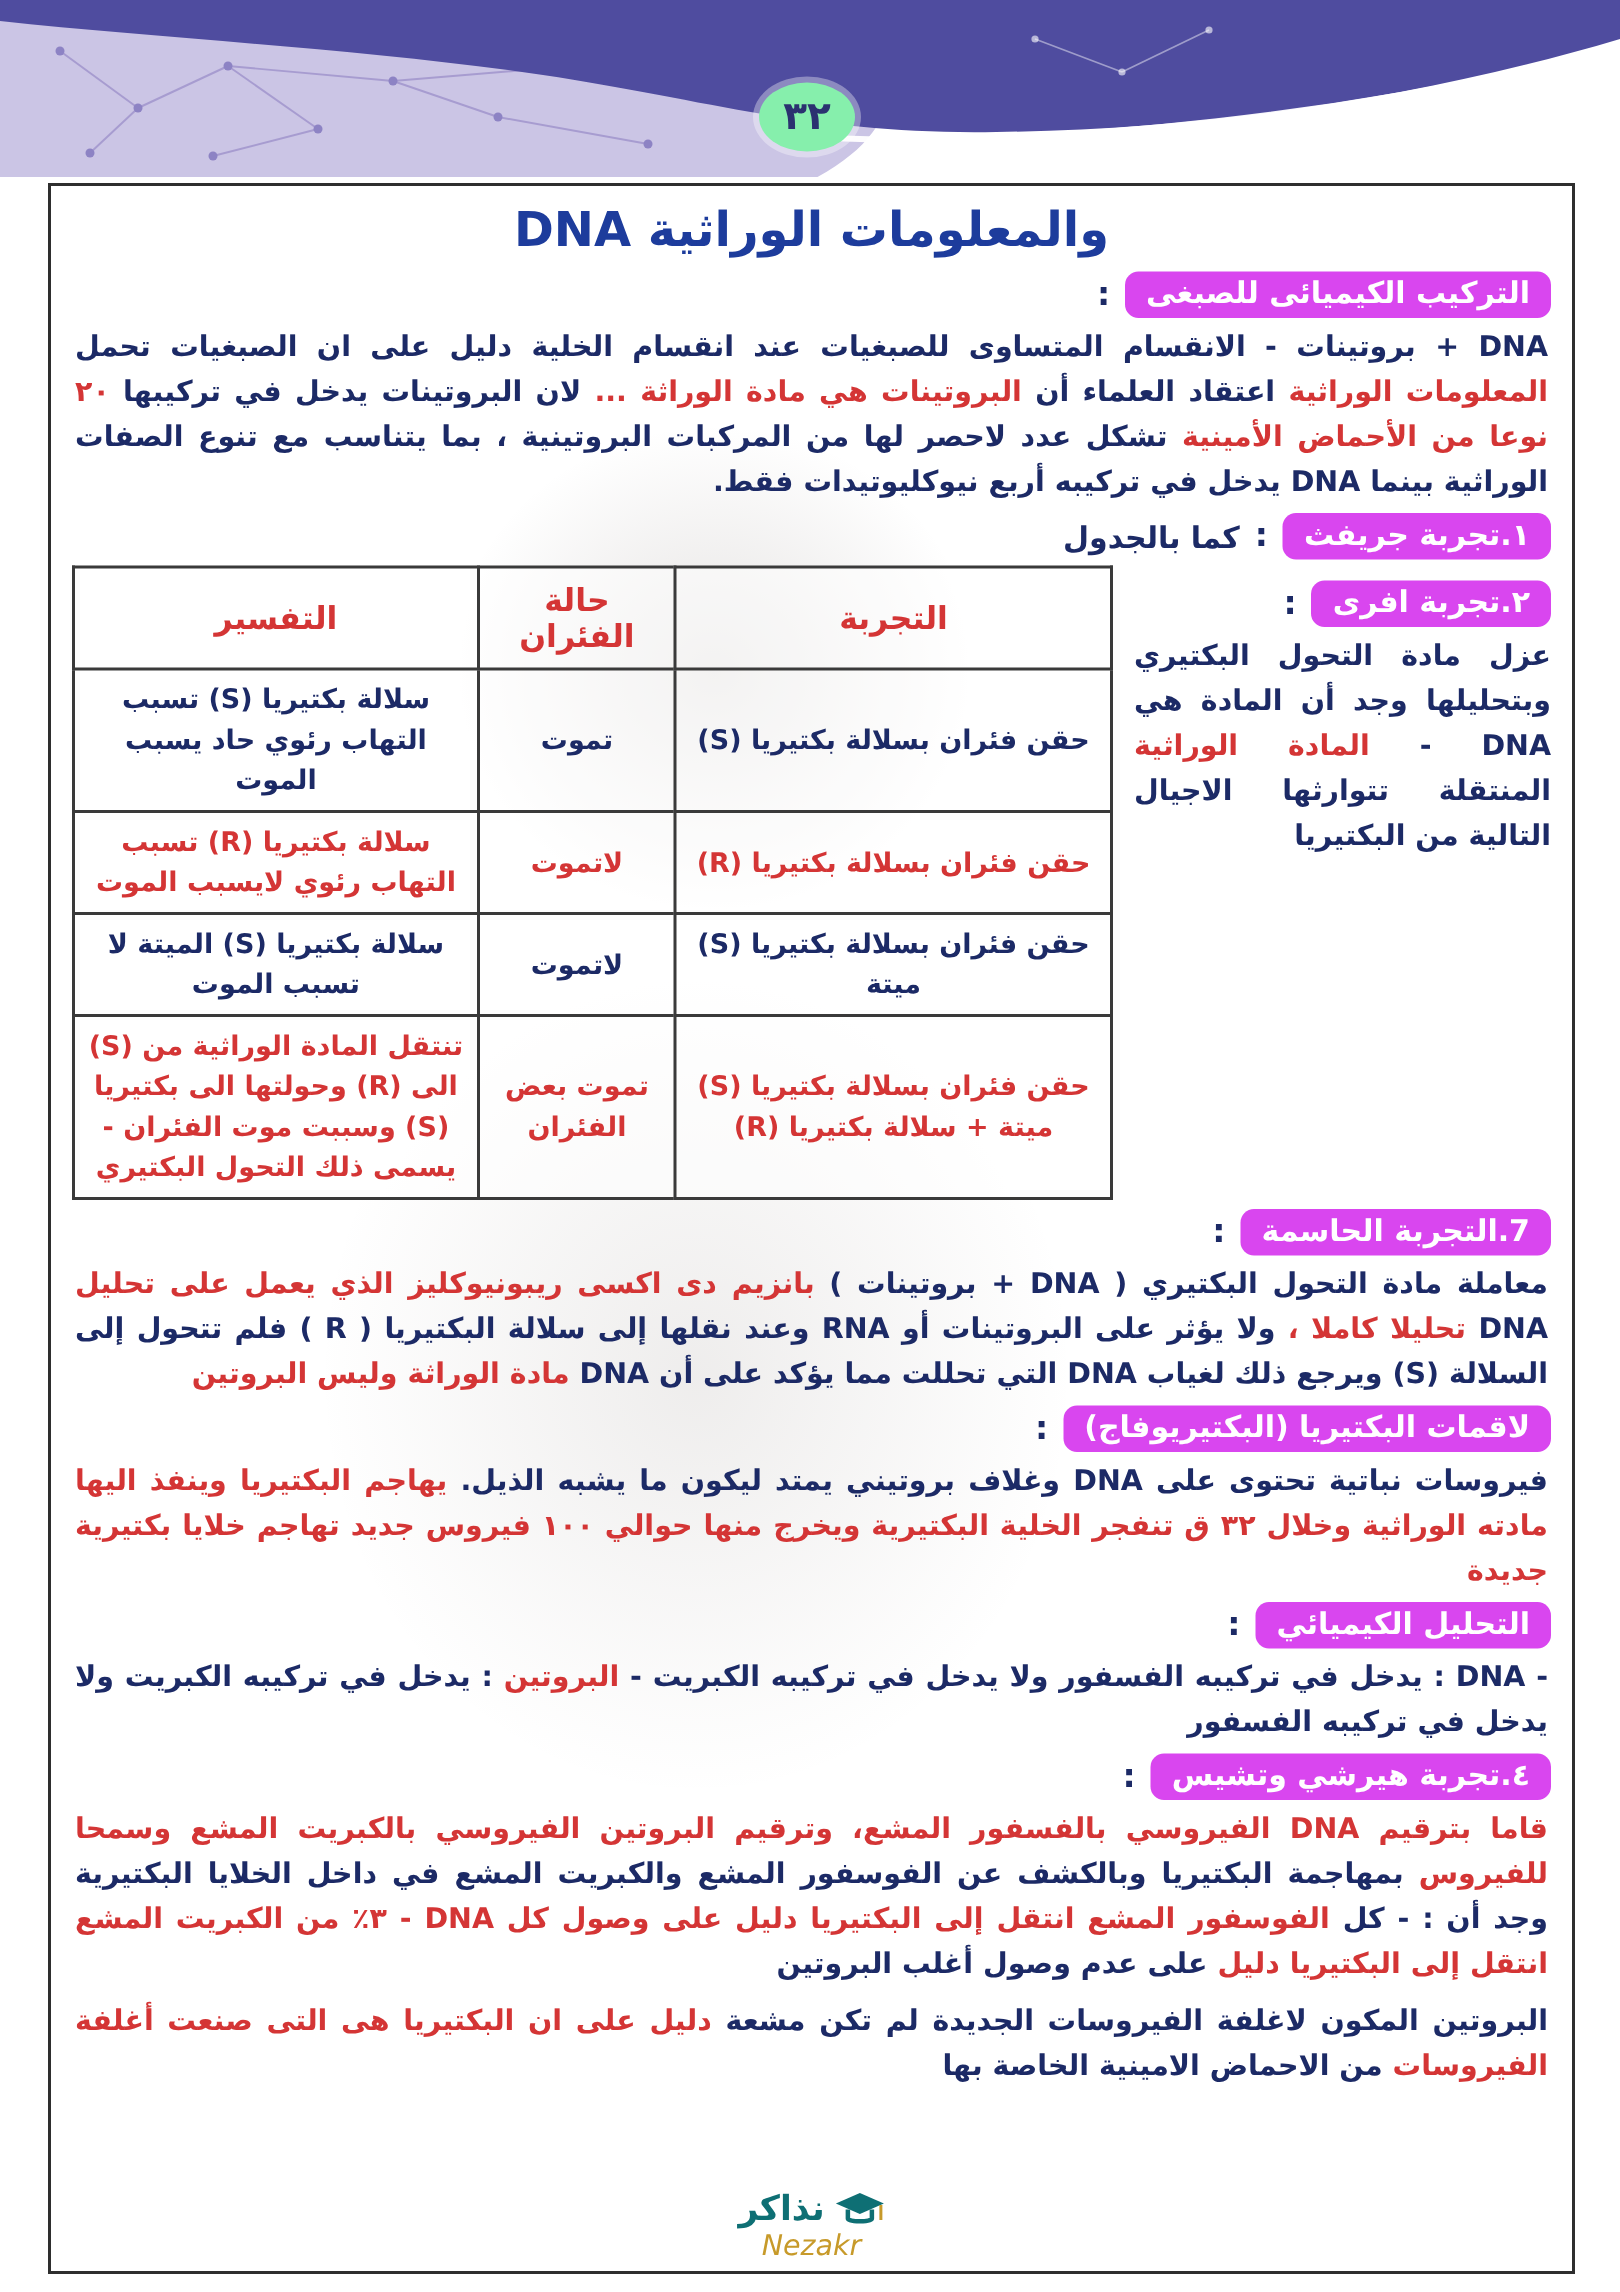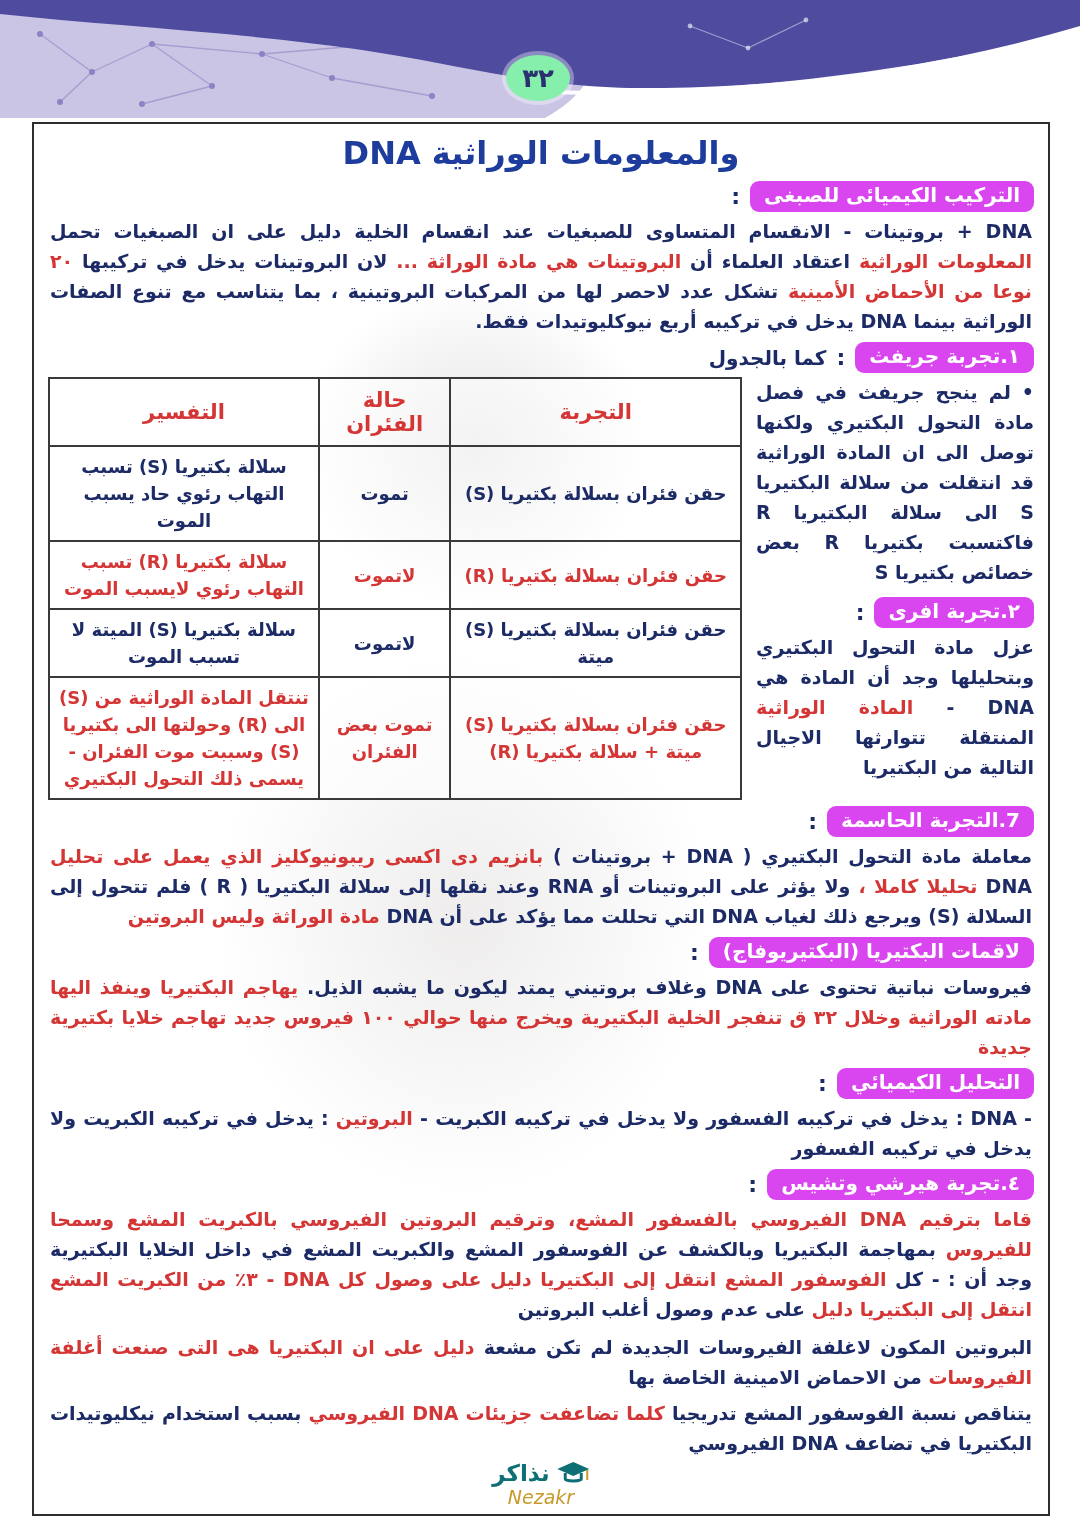--- a/index.html
+++ b/index.html
@@ -157,21 +157,20 @@
     <p class="para"><span class="c-navy">DNA + بروتينات - الانقسام المتساوى للصبغيات عند انقسام الخلية دليل على ان الصبغيات تحمل </span><span class="c-red">المعلومات الوراثية </span><span class="c-navy">اعتقاد العلماء أن </span><span class="c-red">البروتينات هي مادة الوراثة ... </span><span class="c-navy">لان البروتينات يدخل في تركيبها </span><span class="c-red">٢٠ نوعا من الأحماض الأمينية </span><span class="c-navy">تشكل عدد لاحصر لها من المركبات البروتينية ، بما يتناسب مع تنوع الصفات الوراثية بينما DNA يدخل في تركيبه أربع نيوكليوتيدات فقط.</span></p>
 
     <div class="heading-row">
       <span class="chip">١.تجربة جريفث</span>
       <span class="colon">:</span>
       <span class="note">كما بالجدول</span>
     </div>
 
     <div class="two-col">
       <div class="side-col">
-        <div class="side-text"><span class="c-navy">• لم ينجح جريفث في فصل مادة التحول البكتيري ولكنها توصل الى ان </span><span class="c-navy">المادة الوراثية قد انتقلت </span><span class="c-navy">من سلالة البكتيريا S الى سلالة البكتيريا R فاكتسبت بكتيريا R بعض خصائص بكتيريا S</span></div>
         <div class="heading-row" style="margin-top:10px;">
           <span class="chip">٢.تجربة افرى</span>
           <span class="colon">:</span>
         </div>
         <div class="side-text"><span class="c-navy">عزل مادة التحول البكتيري وبتحليلها وجد أن المادة هي DNA - </span><span class="c-red">المادة الوراثية </span><span class="c-navy">المنتقلة تتوارثها الاجيال التالية من البكتيريا</span></div>
       </div>
 
       <div class="table-col">
         <table class="griffith">
           <colgroup>
@@ -229,21 +228,20 @@
       <span class="colon">:</span>
     </div>
     <p class="para"><span class="c-navy">- DNA : يدخل في تركيبه الفسفور ولا يدخل في تركيبه الكبريت - </span><span class="c-red">البروتين </span><span class="c-navy">: يدخل في تركيبه الكبريت ولا يدخل في تركيبه الفسفور</span></p>
 
     <div class="heading-row">
       <span class="chip">٤.تجربة هيرشي وتشيس</span>
       <span class="colon">:</span>
     </div>
     <p class="para"><span class="c-red">قاما بترقيم DNA الفيروسي بالفسفور المشع، وترقيم البروتين الفيروسي بالكبريت المشع وسمحا للفيروس </span><span class="c-navy">بمهاجمة البكتيريا وبالكشف عن الفوسفور المشع والكبريت المشع في داخل الخلايا البكتيرية وجد أن : - كل </span><span class="c-red">الفوسفور المشع انتقل إلى البكتيريا دليل على وصول كل DNA - ٣٪ من الكبريت المشع انتقل إلى البكتيريا دليل </span><span class="c-navy">على عدم وصول أغلب البروتين</span></p>
     <p class="para" style="margin-top:8px;"><span class="c-navy">البروتين المكون لاغلفة الفيروسات الجديدة لم تكن مشعة </span><span class="c-red">دليل على ان البكتيريا هى التى صنعت أغلفة الفيروسات </span><span class="c-navy">من الاحماض الامينية الخاصة بها</span></p>
-    <p class="para"><span class="c-navy">يتناقص نسبة الفوسفور المشع تدريجيا </span><span class="c-red">كلما تضاعفت جزيئات DNA الفيروسي </span><span class="c-navy">بسبب استخدام نيكليوتيدات البكتيريا في تضاعف DNA الفيروسي</span></p>
   </div>
 
   <div class="brand">
     <div class="brand-top">
       <span class="cap">
         <svg width="34" height="26" viewBox="0 0 34 26">
           <polygon points="17,2 33,9 17,16 1,9" fill="#0e6f74"></polygon>
           <path d="M9,13 v6 c0,2.5 16,2.5 16,0 v-6" fill="none" stroke="#0e6f74" stroke-width="3"></path>
           <line x1="31" y1="10" x2="31" y2="20" stroke="#c79a2a" stroke-width="2"></line>
         </svg>

